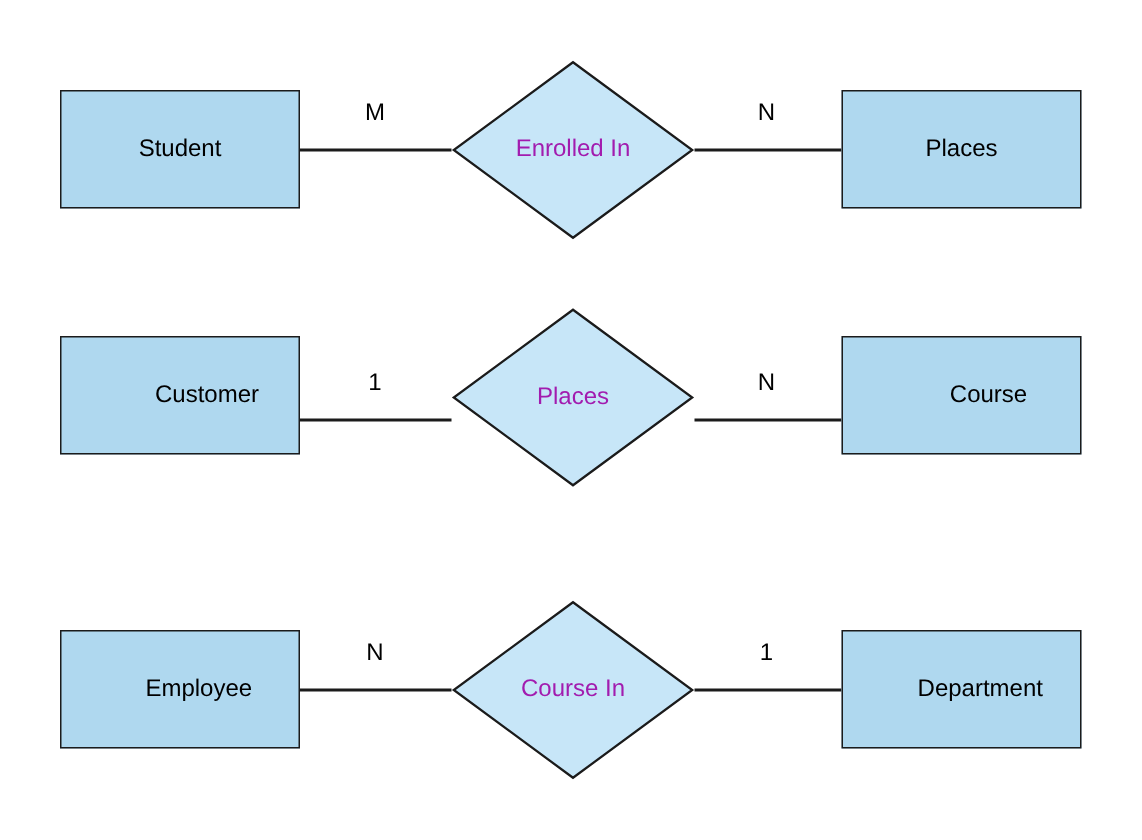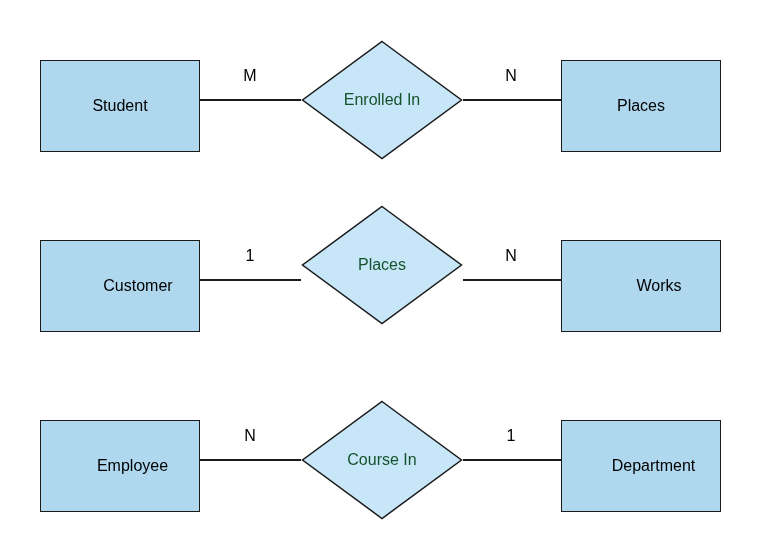--- a/index.html
+++ b/index.html
@@ -11,21 +11,21 @@
   .canvas {
     position: relative;
     width: 761px;
     height: 560px;
     background: #ffffff;
     overflow: hidden;
   }
   .entity {
     position: absolute;
     width: 160px;
-    height: 92px;
+    height: 79px;
     box-sizing: border-box;
     border: 1.5px solid #1b1b1b;
     background: #afd8ef;
     display: flex;
     align-items: center;
     justify-content: center;
     font-size: 16px;
     color: #000000;
   }
   .entity.left  { left: 40px; }
@@ -44,40 +44,40 @@
     height: 120px;
   }
   .diamond-wrap svg { display: block; }
   .diamond-label {
     position: absolute;
     inset: 0;
     display: flex;
     align-items: center;
     justify-content: center;
     font-size: 16px;
-    color: #14532d;
+    color: #a21caf;
   }
   .cardinality {
     position: absolute;
     width: 44px;
     height: 20px;
     line-height: 20px;
     text-align: center;
     font-size: 16px;
     color: #000000;
   }
   .cardinality.left  { left: 228px; }
   .cardinality.right { left: 489px; }
 
   
   .r0 .entity        { top: 60px; }
   .r0 .connector     { top: 99px; }
   .r0 .diamond-wrap  { top: 40px; }
   .r0 .cardinality   { top: 66px; }
-  .r1 .entity        { top: 240px; padding-left: 36px; }
+  .r1 .entity        { top: 224px; padding-left: 36px; }
   .r1 .connector     { top: 279px; }
   .r1 .diamond-wrap  { top: 205px; }
   .r1 .cardinality   { top: 246px; }
   .r2 .entity        { top: 420px; padding-left: 25px; }
   .r2 .connector     { top: 459px; }
   .r2 .diamond-wrap  { top: 400px; }
   .r2 .cardinality   { top: 426px; }
 </style>
 </head>
 <body>
@@ -111,21 +111,21 @@
     <div class="cardinality left">1</div>
     <div class="diamond-wrap">
       <svg width="162" height="120" viewBox="0 0 162 120">
         <polygon points="81,1.5 160.5,60 81,118.5 1.5,60" fill="#c7e6f8" stroke="#1b1b1b" stroke-width="1.5"></polygon>
       </svg>
       <div class="diamond-label">Places</div>
     </div>
     <div class="cardinality right">N</div>
     <div class="connector right"></div>
     <div class="entity right">
-      <span>Works</span>
+      <span>Course</span>
     </div>
   </div>
 
   <div class="row r2">
     <div class="entity left">
       <span>Employee</span>
     </div>
     <div class="connector left"></div>
     <div class="cardinality left">N</div>
     <div class="diamond-wrap">

